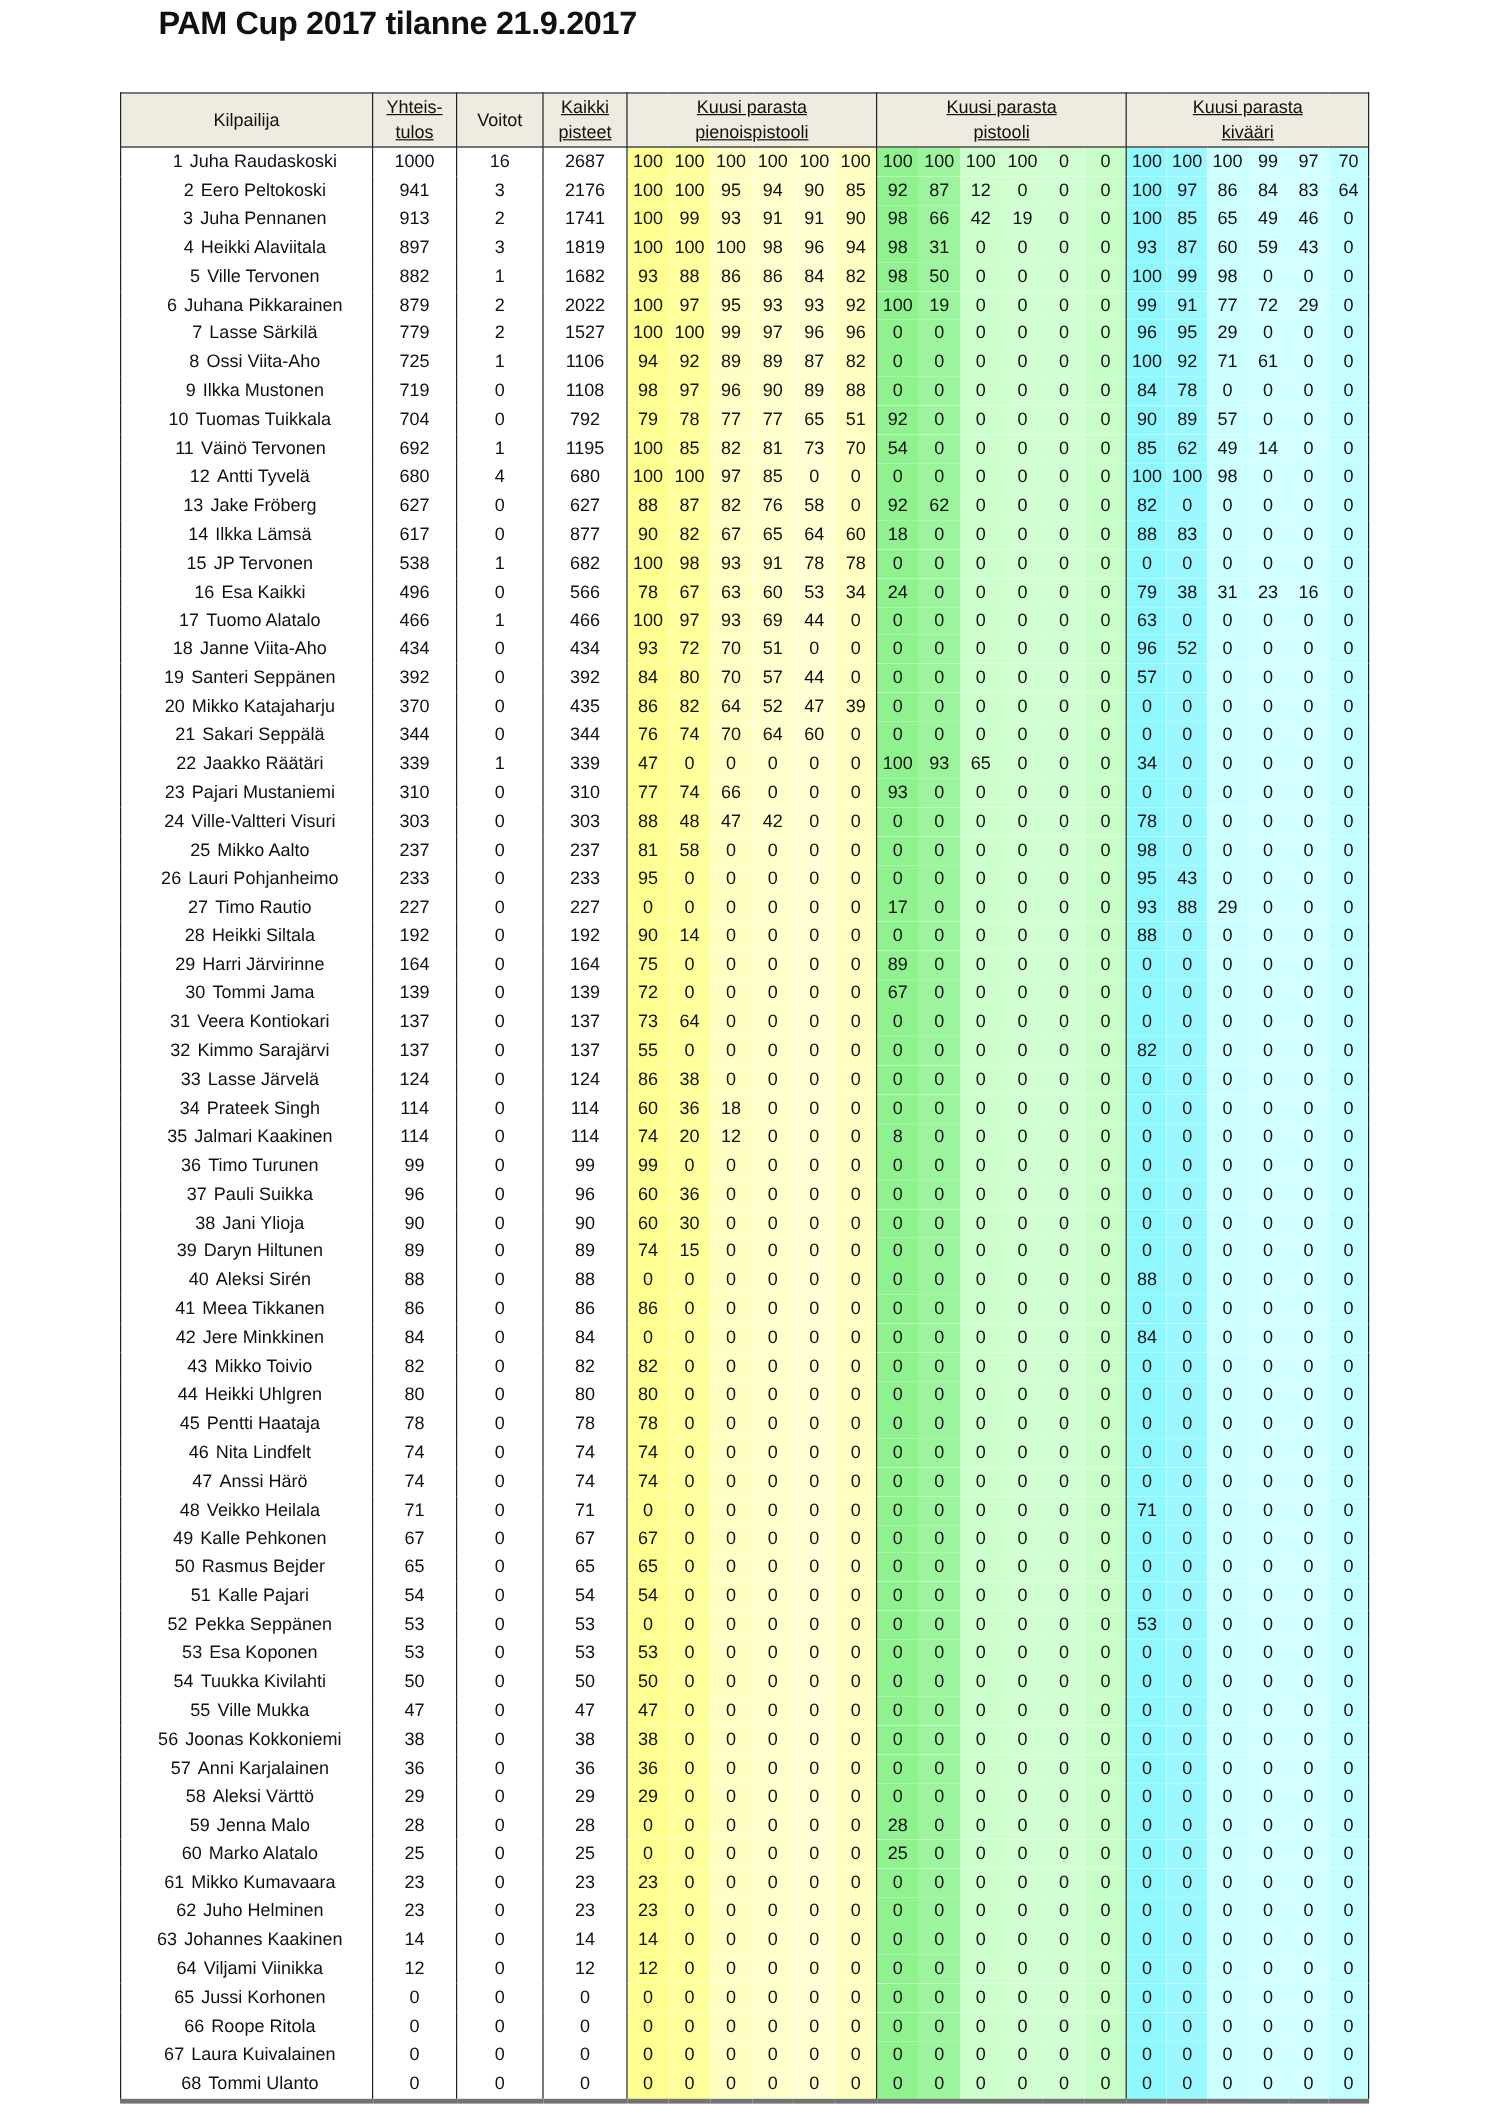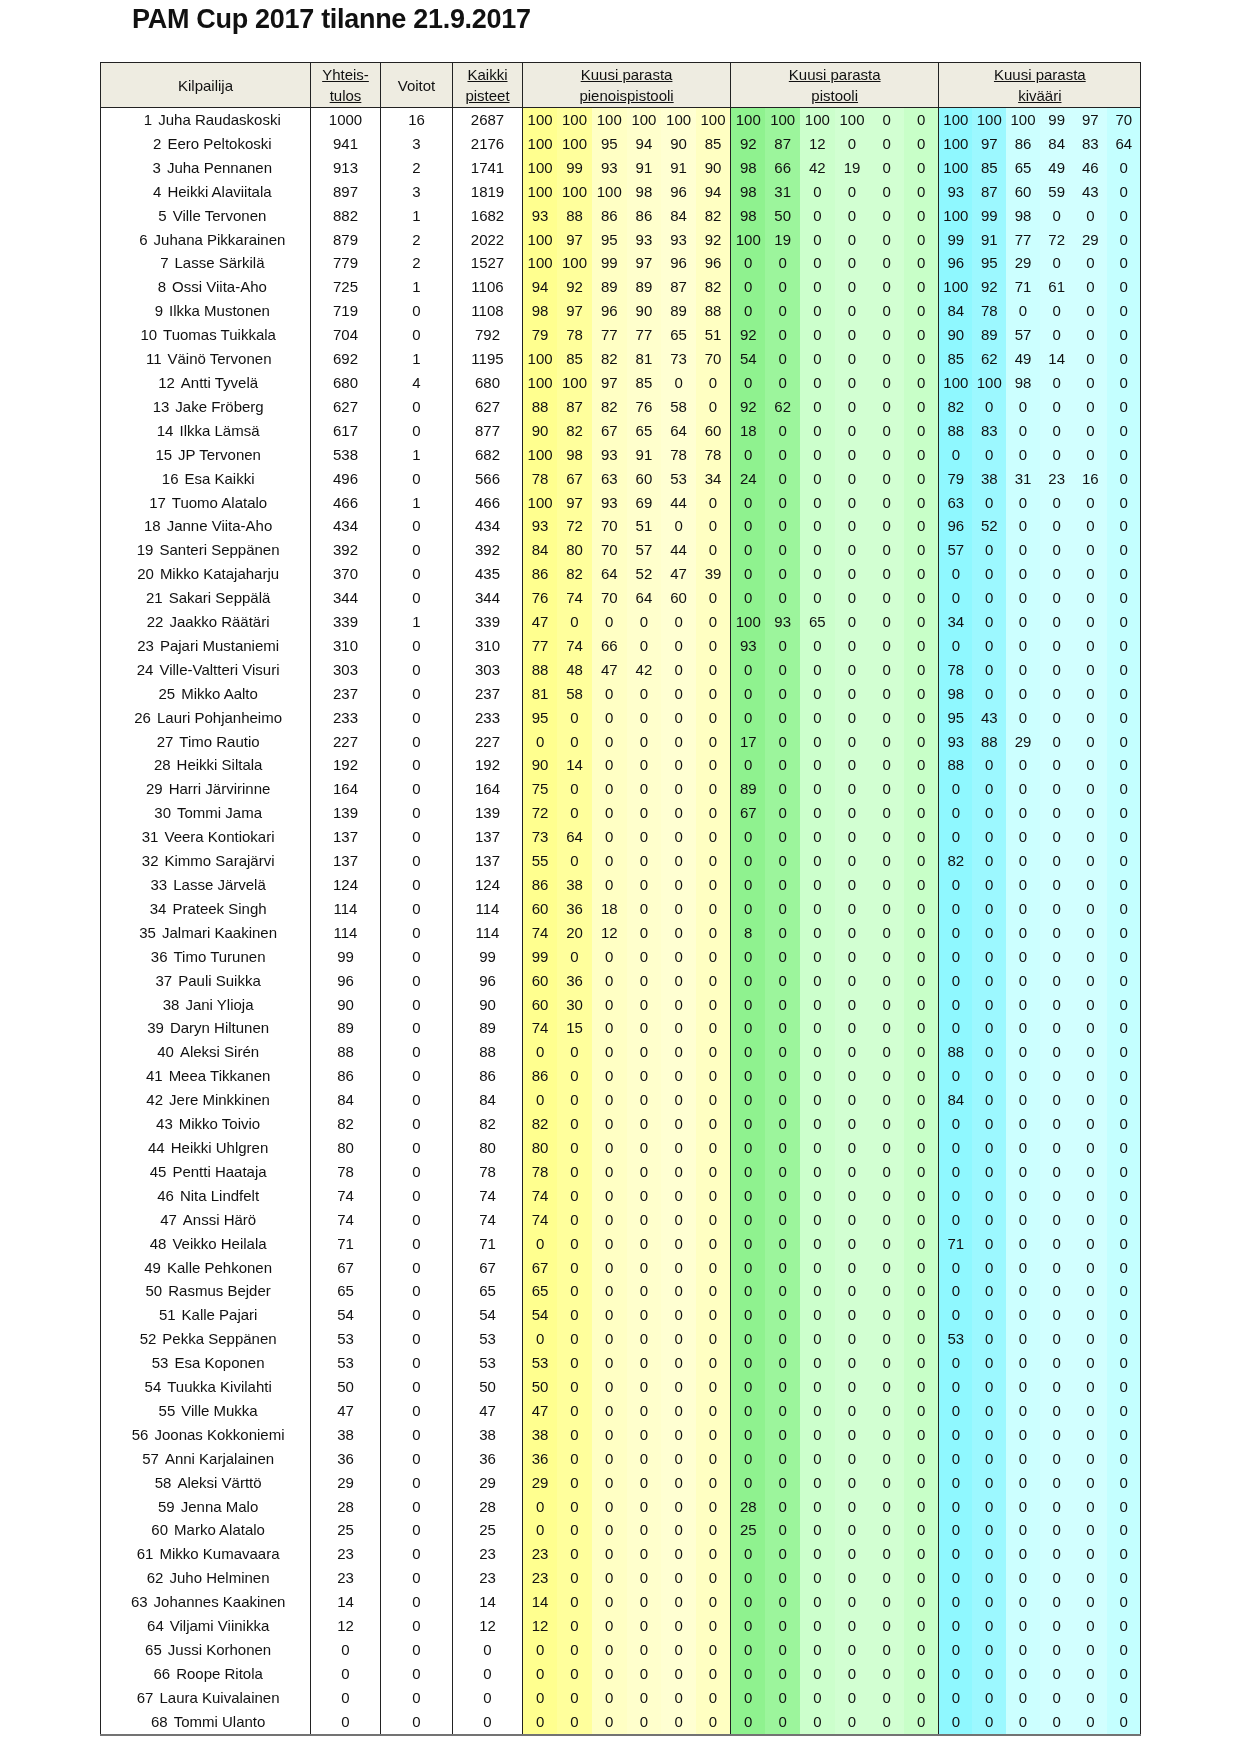--- a/index.html
+++ b/index.html
@@ -1,26 +1,26 @@
 <!DOCTYPE html>
 <html><head>
 <meta charset="utf-8">
 <style>
   html, body { margin: 0; padding: 0; background: #ffffff; }
   body { width: 1240px; height: 1754px; position: relative; font-family: "Liberation Sans", sans-serif; color: #111; overflow: hidden; }
   .title { position: absolute; left: 104px; top: 4px; font-size: 27px; font-weight: bold; font-family: "Liberation Sans", sans-serif; letter-spacing: -0.3px; margin-left: 28px; }
-  table.results { position: absolute; left: 100px; top: 62px; border-collapse: collapse; table-layout: fixed; font-size: 15px; }
+  table.results { position: absolute; left: 100px; top: 77px; border-collapse: collapse; table-layout: fixed; font-size: 15px; }
   table.results th { background: #eeece1; font-weight: normal; font-size: 15px; line-height: 21px; border: 1.5px solid #222; padding: 1px 0; text-align: center; }
   table.results td { height: 23.9px; padding: 0; line-height: 23.9px; text-align: center; white-space: nowrap; overflow: hidden; }
   td.name { text-align: left; border-left: 1.5px solid #222; border-right: 1.5px solid #222; padding-left: 4px; }
   td.name .rank { display: inline-block; width: 22px; text-align: right; margin-right: 6px; }
   td.num { border-right: 1.5px solid #222; }
   td.g-first { border-left: 1.5px solid #222; }
   td.g-last { border-right: 1.5px solid #222; }
-  tr.last td { border-bottom: 2px solid #737373; }
+  tr.last td { border-bottom: 4px solid #737373; }
   
   .y0 { background: #ffff8f; }
   .y1 { background: #ffff9c; }
   .y2 { background: #ffffc4; }
   .y3 { background: #ffffcc; }
   .y4 { background: #ffffd2; }
   .y5 { background: #ffffc2; }
   
   .g0 { background: #8ff28f; }
   .g1 { background: #9cf59c; }

